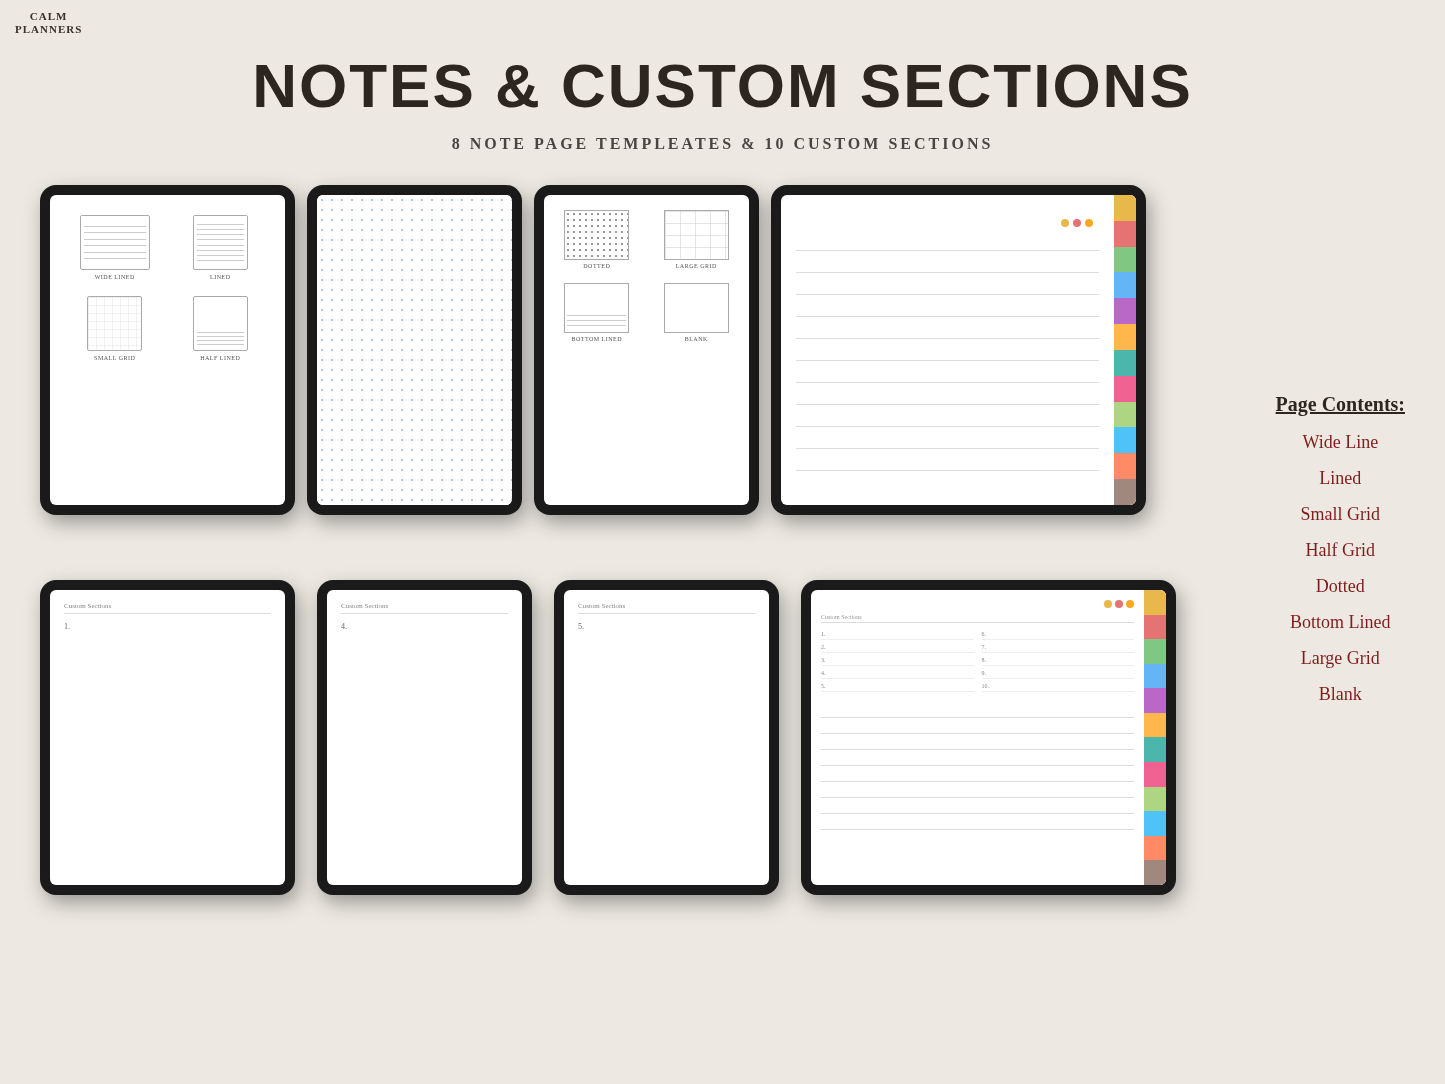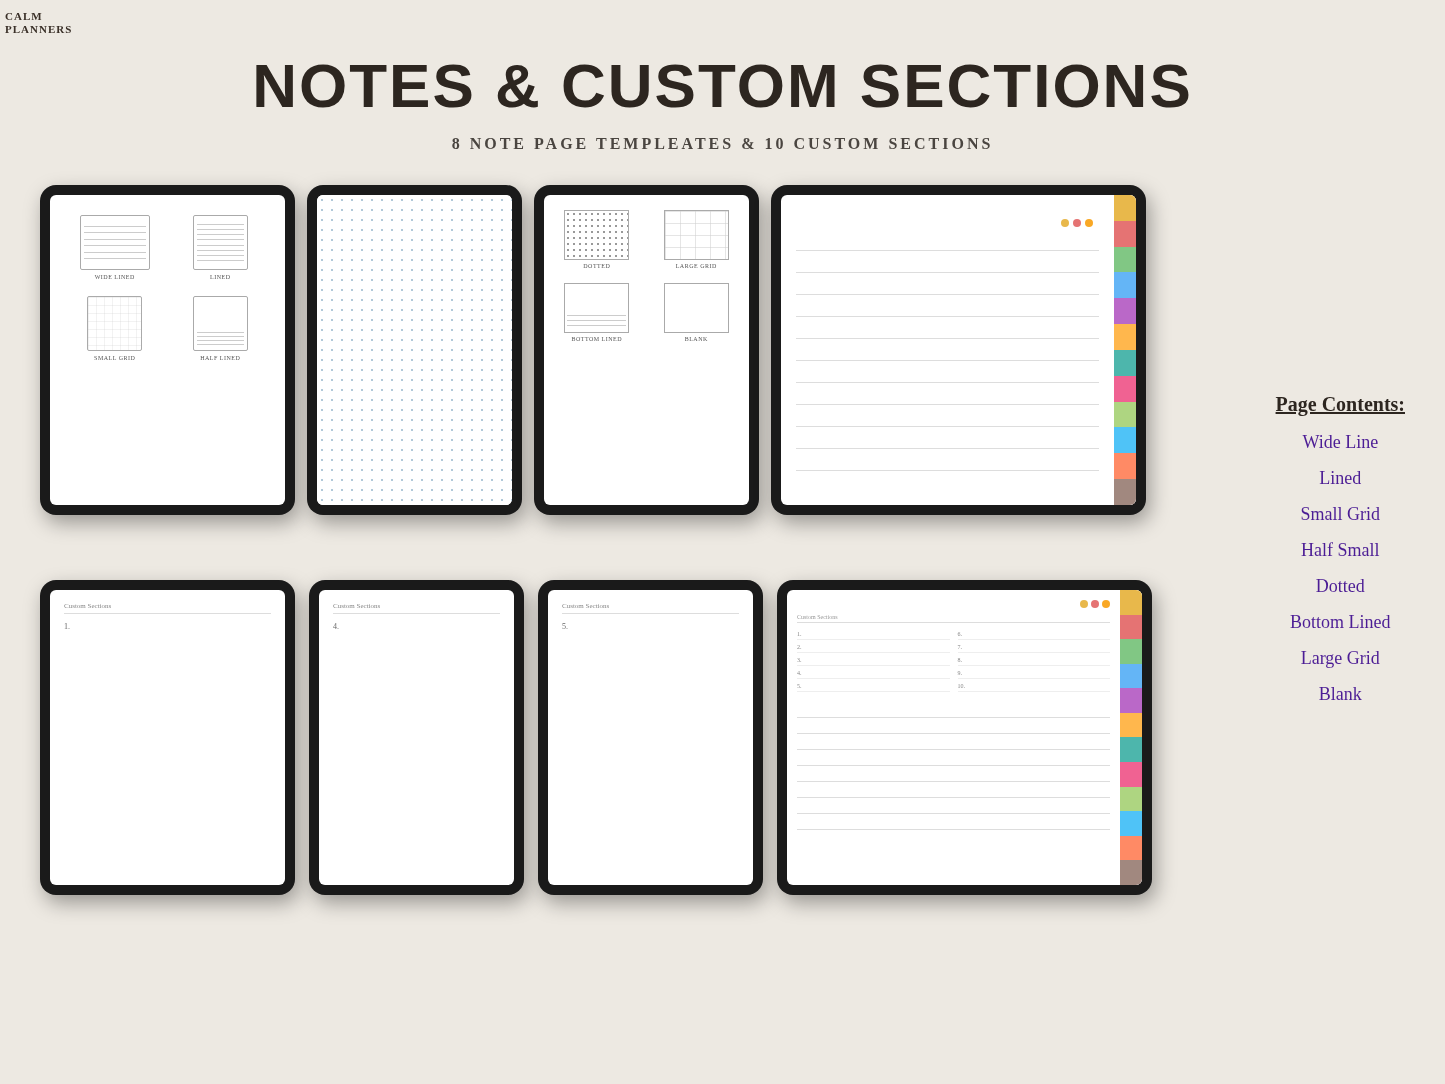--- a/index.html
+++ b/index.html
@@ -10,22 +10,22 @@
       background-color: #ede9e2;
       font-family: 'Georgia', serif;
       overflow: hidden;
       position: relative;
     }
 
     
     .logo {
       position: absolute;
       top: 10px;
-      left: 5px;
-      text-align: left;
+      left: 15px;
+      text-align: center;
       line-height: 1.2;
     }
     .logo-text {
       font-size: 11px;
       font-weight: 700;
       color: #3a3028;
       letter-spacing: 1px;
       text-transform: uppercase;
     }
 
@@ -63,21 +63,21 @@
       display: flex;
       gap: 12px;
     }
 
     
     .tablets-row2 {
       position: absolute;
       top: 580px;
       left: 40px;
       display: flex;
-      gap: 14px;
+      gap: 22px;
     }
 
     
     .tablet {
       background: #1a1a1a;
       border-radius: 16px;
       padding: 10px;
       box-shadow: 4px 8px 20px rgba(0,0,0,0.35);
       position: relative;
     }
@@ -131,21 +131,21 @@
       font-size: 20px;
       font-weight: 800;
       color: #2d2620;
       text-decoration: underline;
       margin-bottom: 8px;
     }
 
     .page-contents-items {
       list-style: none;
       font-size: 18px;
-      color: #4c1d95;
+      color: #7f1d1d;
       line-height: 2.0;
       font-weight: 500;
     }
 
     
     .note-grid {
       padding: 20px;
       display: grid;
       grid-template-columns: 1fr 1fr;
       gap: 16px;
@@ -662,19 +662,19 @@
   </div>
 
 </div>
 
 <div class="page-contents">
   <div class="page-contents-title">Page Contents:</div>
   <ul class="page-contents-items">
     <li>Wide Line</li>
     <li>Lined</li>
     <li>Small Grid</li>
-    <li>Half Small</li>
+    <li>Half Grid</li>
     <li>Dotted</li>
     <li>Bottom Lined</li>
     <li>Large Grid</li>
     <li>Blank</li>
   </ul>
 </div>
 
 </body></html>

